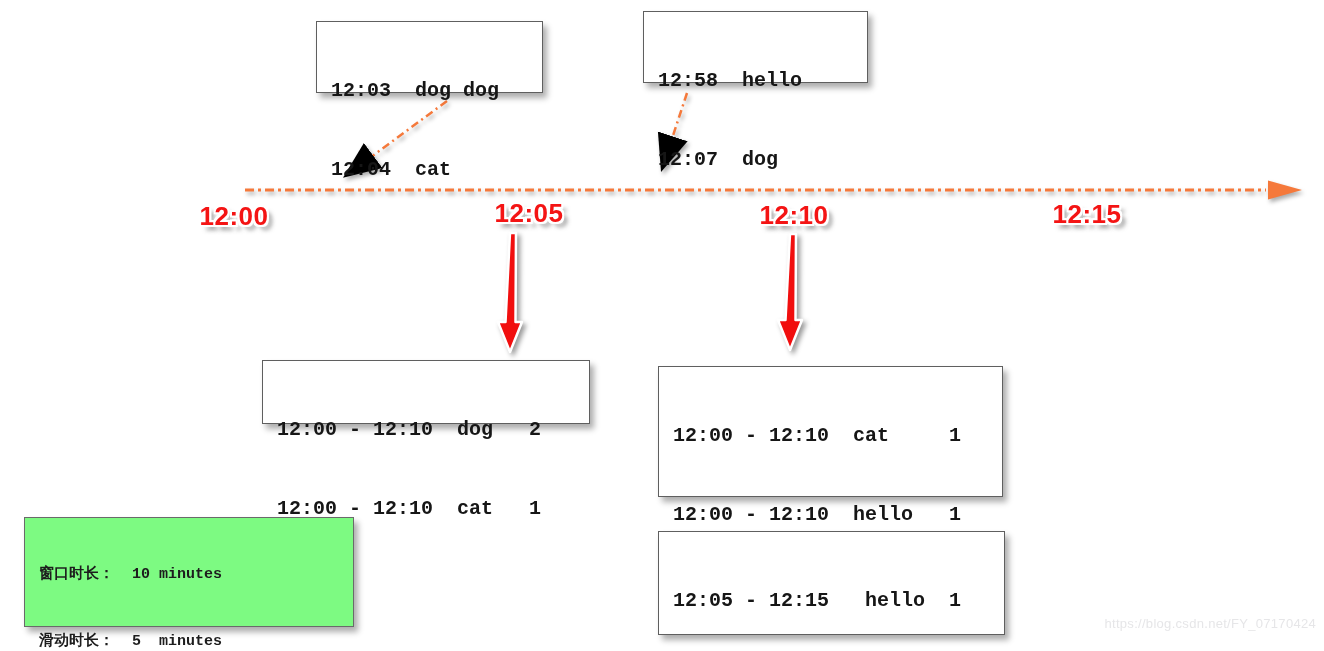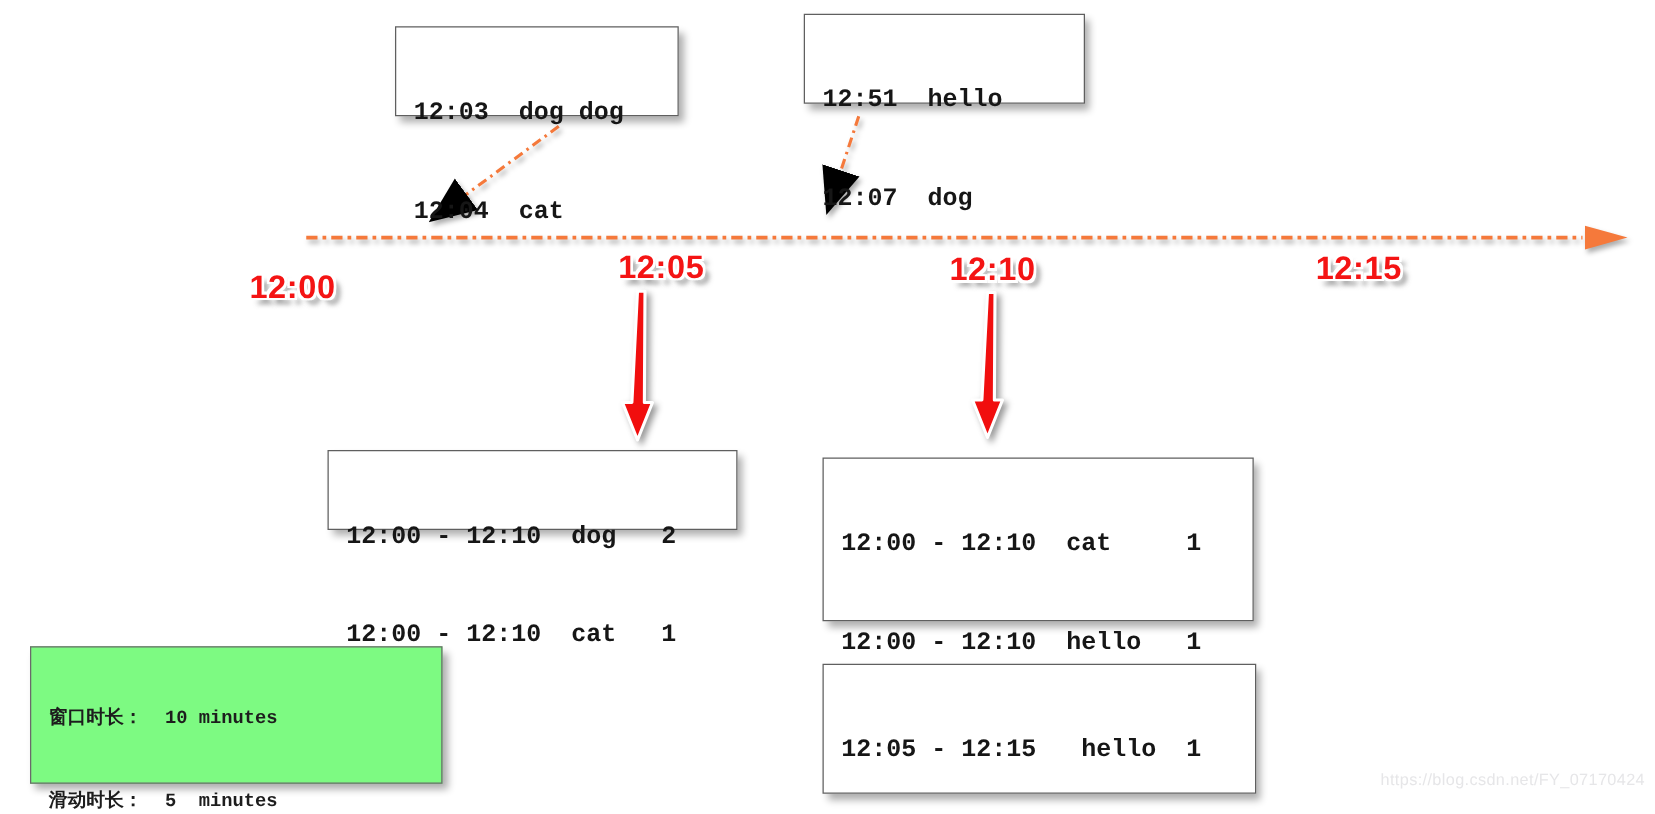--- a/index.html
+++ b/index.html
@@ -106,25 +106,25 @@
 
     <polygon class="red-arrow" points="510,233 516,233 515.5,322 522,322 510,352 498,322 505.5,322"></polygon>
     <polygon class="red-arrow" points="790,234 796,234 795.5,320 802,320 790,350 778,320 785.5,320"></polygon>
   </svg>
 
   <div class="text-box" style="left:316px;top:21px;width:227px;height:72px;">
     <div class="tline">12:03  dog dog</div>
     <div class="tline">12:04  cat</div>
   </div>
   <div class="text-box" style="left:643px;top:11px;width:225px;height:72px;">
-    <div class="tline">12:51  hello</div>
+    <div class="tline">12:58  hello</div>
     <div class="tline">12:07  dog</div>
   </div>
 
-  <div class="time-label" style="left:234px;top:214px;">12:00</div>
+  <div class="time-label" style="left:234px;top:201px;">12:00</div>
   <div class="time-label" style="left:514px;top:198px;margin-left:15px;">12:05</div>
   <div class="time-label" style="left:794px;top:200px;">12:10</div>
   <div class="time-label" style="left:1087px;top:199px;">12:15</div>
 
   <div class="text-box" id="result-box-1" style="left:262px;top:360px;width:328px;height:64px;">
     <div class="tline">12:00 - 12:10  dog   2</div>
     <div class="tline">12:00 - 12:10  cat   1</div>
   </div>
   <div class="text-box" id="result-box-2" style="left:658px;top:366px;width:345px;height:131px;">
     <div class="tline">12:00 - 12:10  cat     1</div>

